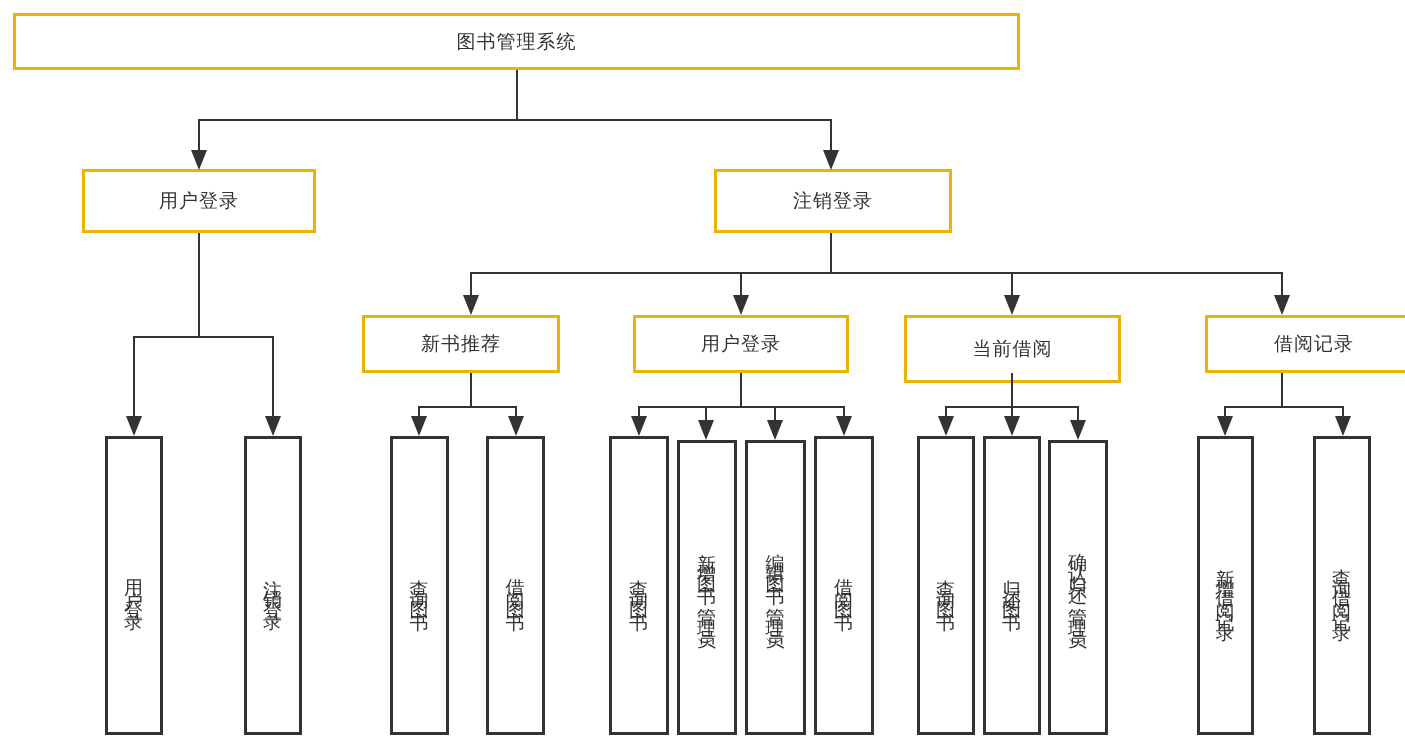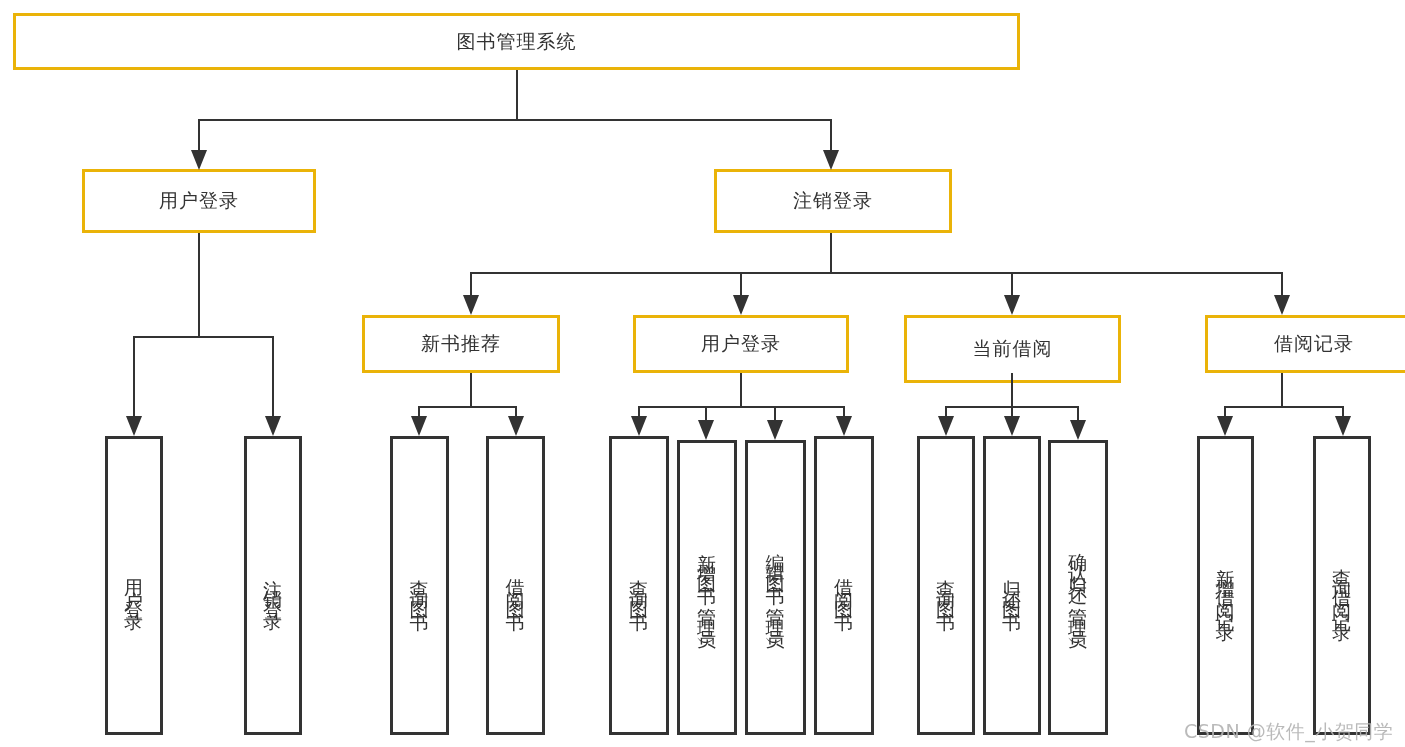--- a/index.html
+++ b/index.html
@@ -191,15 +191,14 @@
   <div class="drop" style="left:774px; top:406px; height:14px;"></div>
   <div class="drop" style="left:843px; top:406px; height:10px;"></div>
 
   <div class="drop" style="left:945px;  top:406px; height:10px;"></div>
   <div class="drop" style="left:1011px; top:406px; height:10px;"></div>
   <div class="drop" style="left:1077px; top:406px; height:14px;"></div>
 
   <div class="drop" style="left:1224px; top:406px; height:10px;"></div>
   <div class="drop" style="left:1342px; top:406px; height:10px;"></div>
 
-  <div class="watermark">CSDN @软件_小贺同学</div>
 
 </div>
 
 </body></html>

